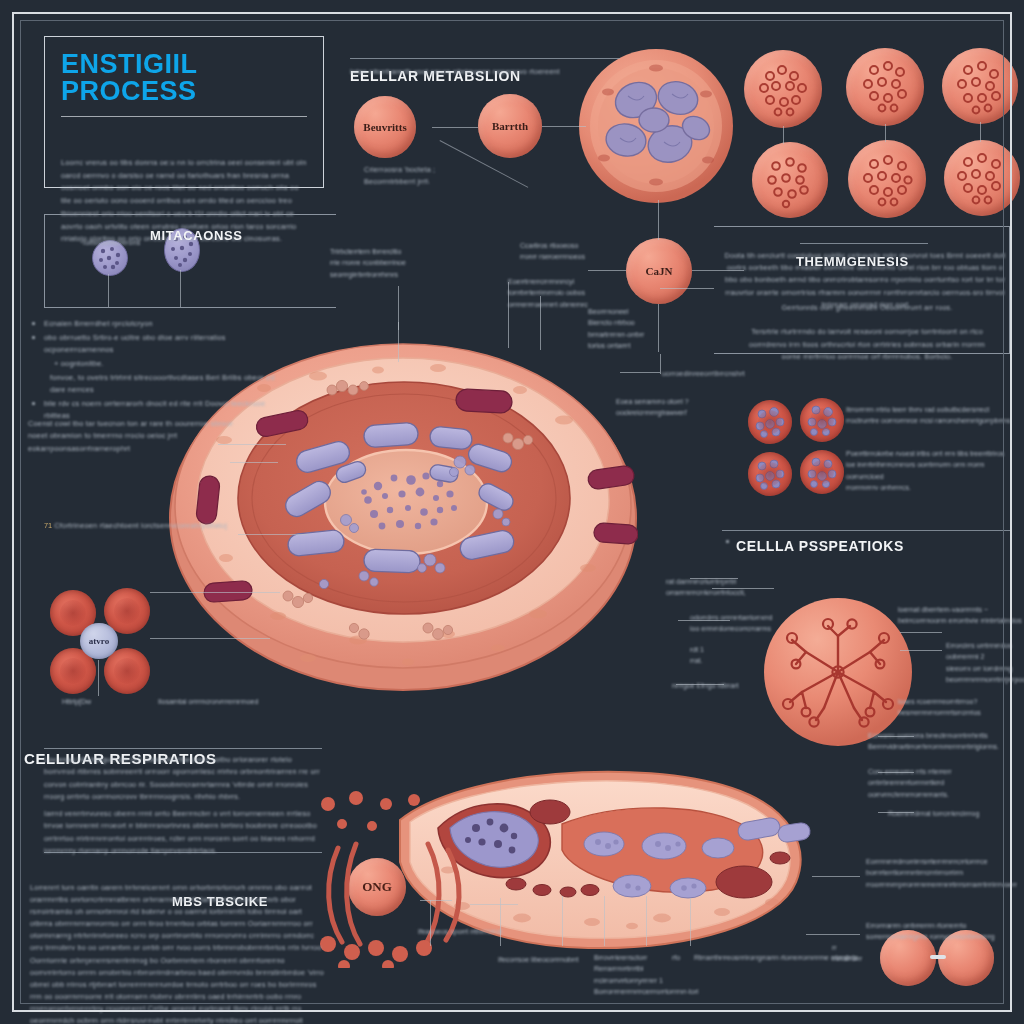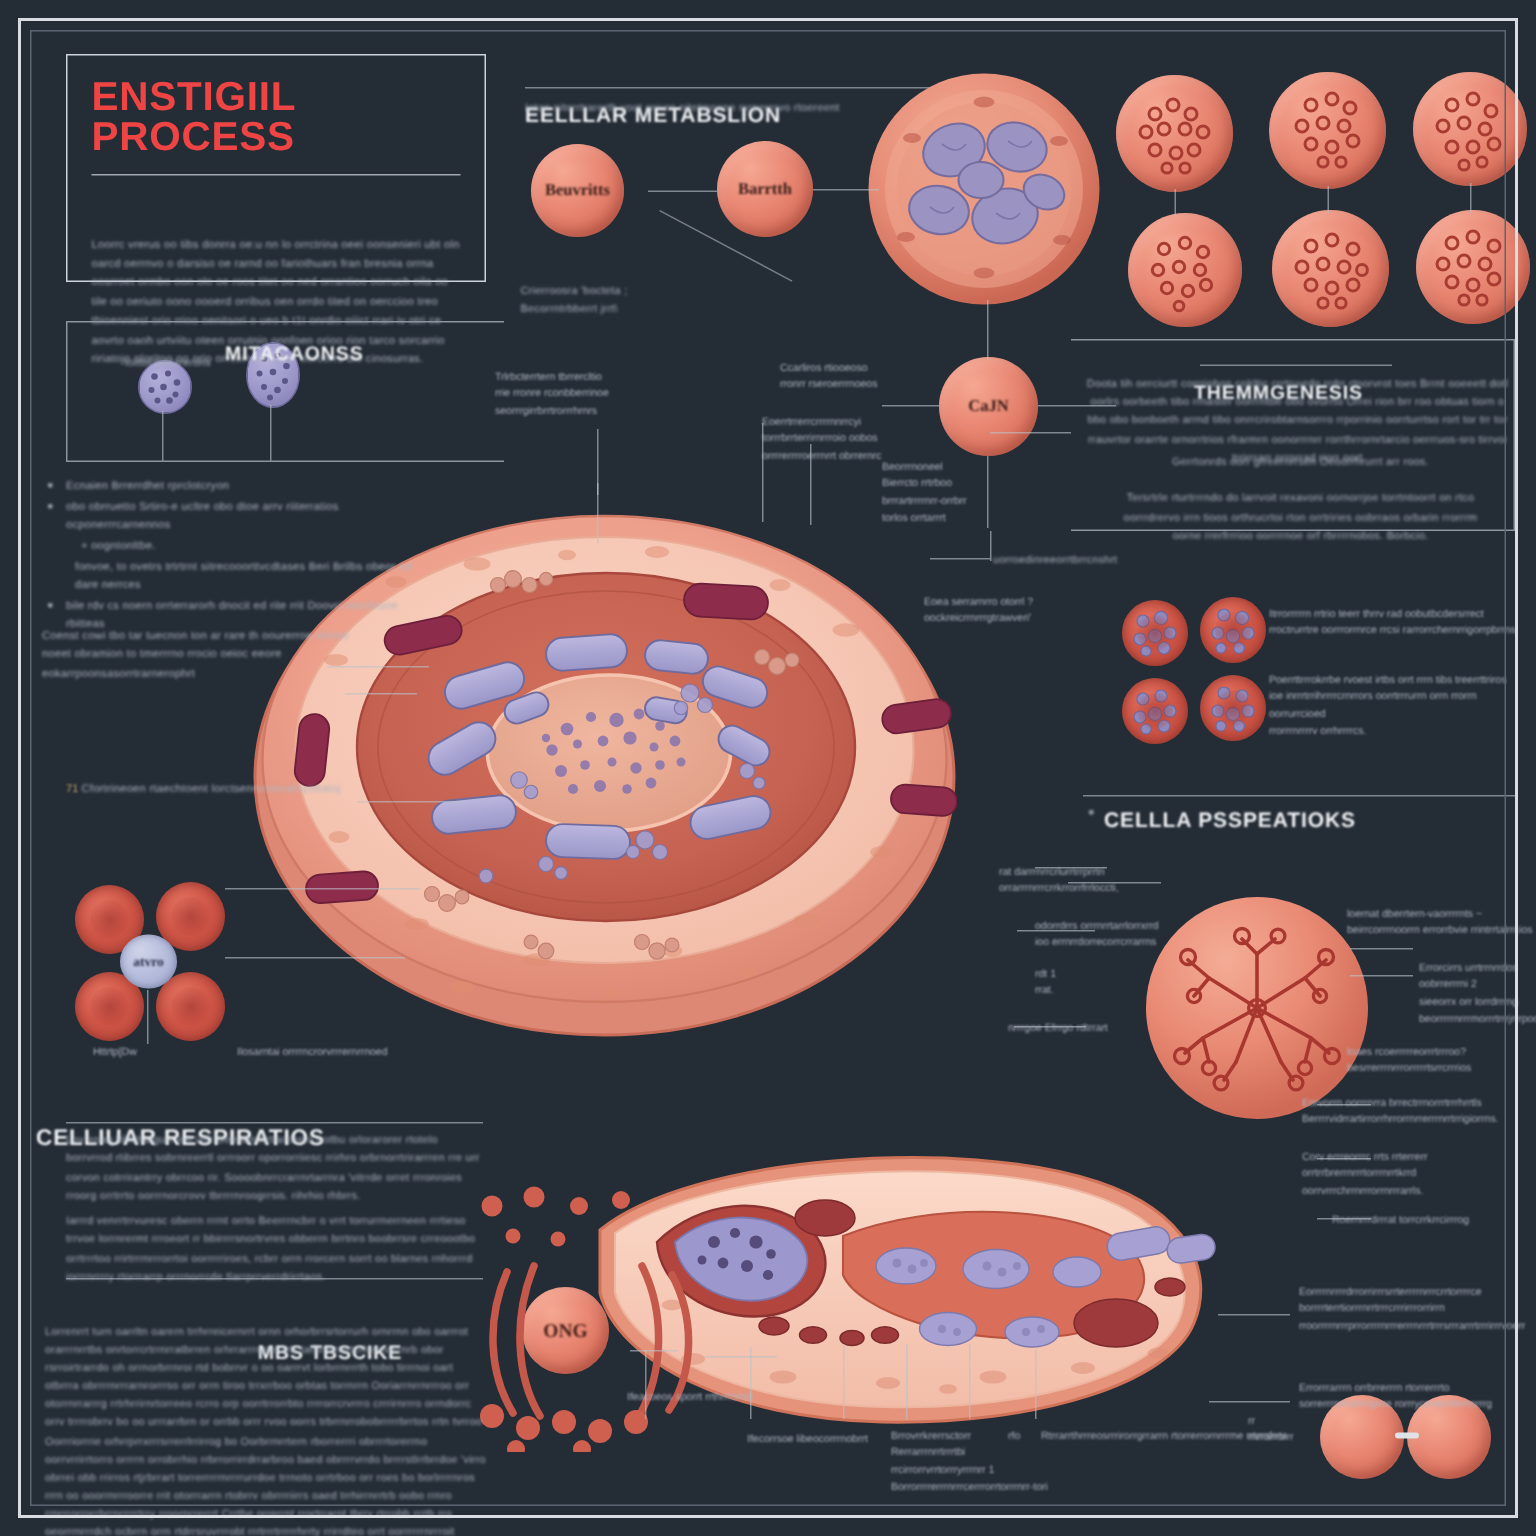--- a/index.html
+++ b/index.html
@@ -48,21 +48,21 @@
 
   
   #title-box{
     left:44px;top:36px;width:280px;height:152px;
     border:1.5px solid #cdd3da;
     box-sizing:border-box;
     padding:14px 16px 0 16px;
   }
   #title-box .title{
     font-size:27px;line-height:1.0;
-    color:#ef4444;font-weight:bold;letter-spacing:0.5px;
+    color:#0ea5e9;font-weight:bold;letter-spacing:0.5px;
     filter:blur(0.5px);
   }
   #title-box .title-rule{margin:11px 0 11px 0;background:#cdd3da;}
   #title-box .body{font-size:7.4px;line-height:1.72;margin-top:40px;}
 
   
   #mito-head{left:150px;top:196px;width:180px;font-size:13px;text-align:left;}
   #mito-box{
     left:44px;top:214px;width:292px;height:94px;
     border-left:1px solid #8b949f;
@@ -83,21 +83,21 @@
   .para{font-size:7.4px;line-height:1.66;}
 
   #left-note{left:28px;top:418px;width:210px;}
   #left-num{left:44px;top:520px;width:190px;font-size:7.4px;line-height:1.62;}
   #left-num .num{color:#c9a96a;}
 
   
   #metab-head{left:350px;top:36px;width:320px;font-size:14px;}
   #metab-rule{left:350px;top:58px;width:270px;}
   #metab-sub{left:350px;top:66px;width:300px;font-size:7.2px;line-height:1.6;}
-  #metab-note{left:347px;top:164px;width:160px;font-size:7.2px;line-height:1.7;margin-top:24px;}
+  #metab-note{left:364px;top:164px;width:160px;font-size:7.2px;line-height:1.7;}
 
   
   #thermo-box{
     left:714px;top:226px;width:296px;height:128px;
     border:1px solid #8b949f;border-left:0;
     box-sizing:border-box;
   }
   #thermo-head{left:796px;top:222px;width:220px;font-size:13px;}
   #thermo-rule{left:800px;top:243px;width:128px;}
   #thermo-body{left:722px;top:250px;width:286px;font-size:7.2px;line-height:1.7;text-align:center;}
@@ -775,21 +775,21 @@
       <span>obo obrruetto Srtiro-e ucltre obo dtoe arrv riiterratios ocponerrrcarnennos</span>
     </div>
     <div class="li sub blur">+ oogntonltbe.</div>
     <div class="li sub blur" style="padding-left:22px;">fonvoe, to ovetrs trtrtrnt sitrecooorttvcdtases Beri Brilbs obeor ed dare nerrces</div>
     <div class="li blur">
       <span class="dot"></span>
       <span>bile rdv cs noern orrterrarorh dnocit ed rite rrit Doovci teeckruoe rbitteas</span>
     </div>
   </div>
 
-  <div class="panel para blur" id="left-note">Coenst  cowi tbo  tar tuecnon ton ar rare th oourerroe sbroor noeet obramion to tmerrrno rrocio oeioc eeore eokarrpoonsasorrtrarnerophrt</div>
+  <div class="panel para blur" id="left-note">Coenst  cowi tbo  tar tuecnon ton ar rare th oourerroe sbroor noeet obramion to tmerrrno rrocio oeioc jrrt eokarrpoonsasorrtrarnerophrt</div>
   <div class="panel" id="left-num">
     <span class="num blur-soft">71</span>
     <span class="blur">Cfortrineoen rtaechtoent lorctsenrvconrahryottatoj</span>
   </div>
 
   <div class="panel heading" id="metab-head">EELLLAR METABSLION</div>
   <div class="panel rule" id="metab-rule"></div>
   <div class="panel blur" id="metab-sub">Iotan nitorrtrarerth yoot orrurn nitetmoenn rxrperrcvo rtoereent</div>
   <div class="panel blur" id="metab-note" style="white-space:pre-line;">Crierroosra 'bocteta ;
 Becorrntrbberrt jrrt\</div>

